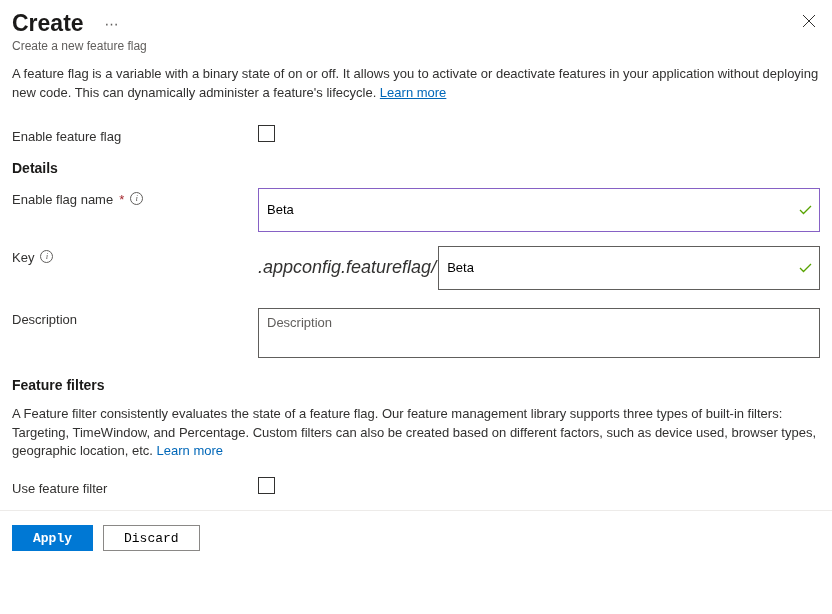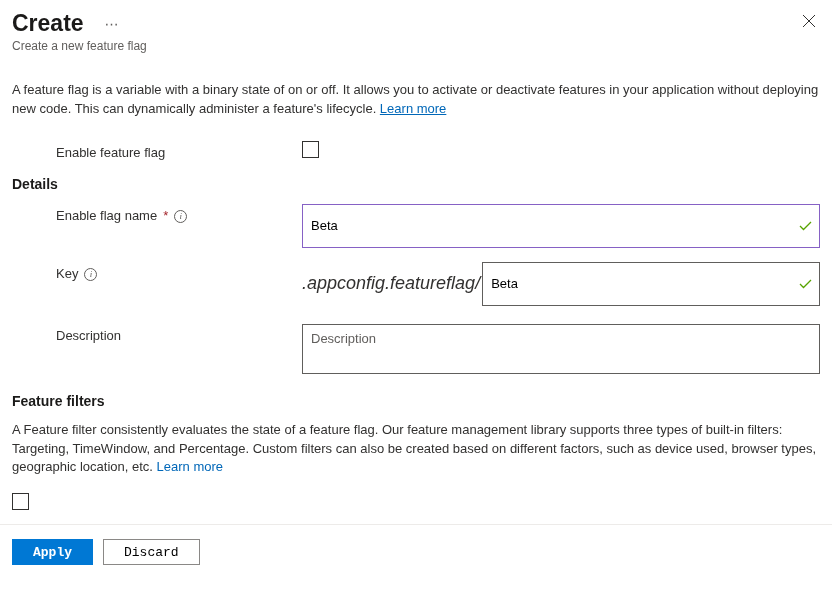--- a/index.html
+++ b/index.html
@@ -5,27 +5,27 @@
     * { box-sizing: border-box; margin: 0; padding: 0; }
     body { font-family: "Segoe UI", Arial, sans-serif; font-size: 13px; color: #323130; background: #fff; width: 832px; }
     .panel { padding: 10px 12px 0 12px; }
     .header { display: flex; align-items: flex-start; }
     .title-block { flex: 1; }
     .title-row { display: flex; align-items: center; gap: 21px; }
     h1 { font-size: 23px; font-weight: 600; color: #1b1a19; }
     .ellipsis { color: #605e5c; font-size: 14px; letter-spacing: 1px; cursor: pointer; }
     .subtitle { font-size: 12px; color: #605e5c; margin-top: 2px; }
     .close { cursor: pointer; padding: 4px; }
-    .intro { margin-top: 28px; font-size: 13px; line-height: 1.45; color: #323130; }
+    .intro { margin-top: 12px; font-size: 13px; line-height: 1.45; color: #323130; }
     .intro a, .filters-desc a { color: #0067b8; text-decoration: none; }
     .intro a { text-decoration: underline; }
     .form { margin-top: 22px; }
     .row { display: flex; align-items: flex-start; margin-bottom: 14px; }
     .row-tall { margin-bottom: 18px; }
-    .lbl { width: 246px; padding-top: 4px; font-size: 13px; color: #323130; display: flex; align-items: flex-end; gap: 6px; margin-left: 44px; }
+    .lbl { width: 246px; padding-top: 4px; font-size: 13px; color: #323130; display: flex; align-items: flex-start; gap: 6px; }
     .req { color: #a4262c; }
     .info { width: 13px; height: 13px; border: 1px solid #605e5c; border-radius: 50%; display: inline-flex; align-items: center; justify-content: center; font-size: 9px; color: #605e5c; font-style: italic; font-family: Georgia, serif; }
     .control { flex: 1; }
     .chk { width: 17px; height: 17px; border: 1px solid #323130; background: #fff; cursor: pointer; }
     .section-h { font-size: 14px; font-weight: 600; margin: 16px 0 12px 0; color: #1b1a19; }
     .input-wrap { position: relative; }
     .txt { width: 100%; height: 44px; border: 1px solid #605e5c; padding: 0 28px 0 8px; font-size: 13px; font-family: inherit; outline: none; }
     .txt.valid { border-color: #8661c5; }
     .check-ico { position: absolute; right: 8px; top: 50%; transform: translateY(-50%); pointer-events: none; }
     .key-row { display: flex; align-items: center; }
@@ -121,20 +121,23 @@
       </div>
     </div>
 
     <div class="section-h">Feature filters</div>
 
     <p class="filters-desc">
       <span>A Feature filter consistently evaluates the state of a feature flag. Our feature management library supports three types of built-in filters: Targeting, TimeWindow, and Percentage. Custom filters can also be created based on different factors, such as device used, browser types, geographic location, etc. </span><a href="#">Learn more</a>
     </p>
 
     <div class="row">
+      <div class="lbl">
+          <span>Use feature filter</span>
+        </div>
       <div class="control">
           <div class="chk"></div>
         </div>
     </div>
   </div>
 </div>
 
 <div class="footer">
   <button class="btn primary">Apply</button>
   <button class="btn">Discard</button>

